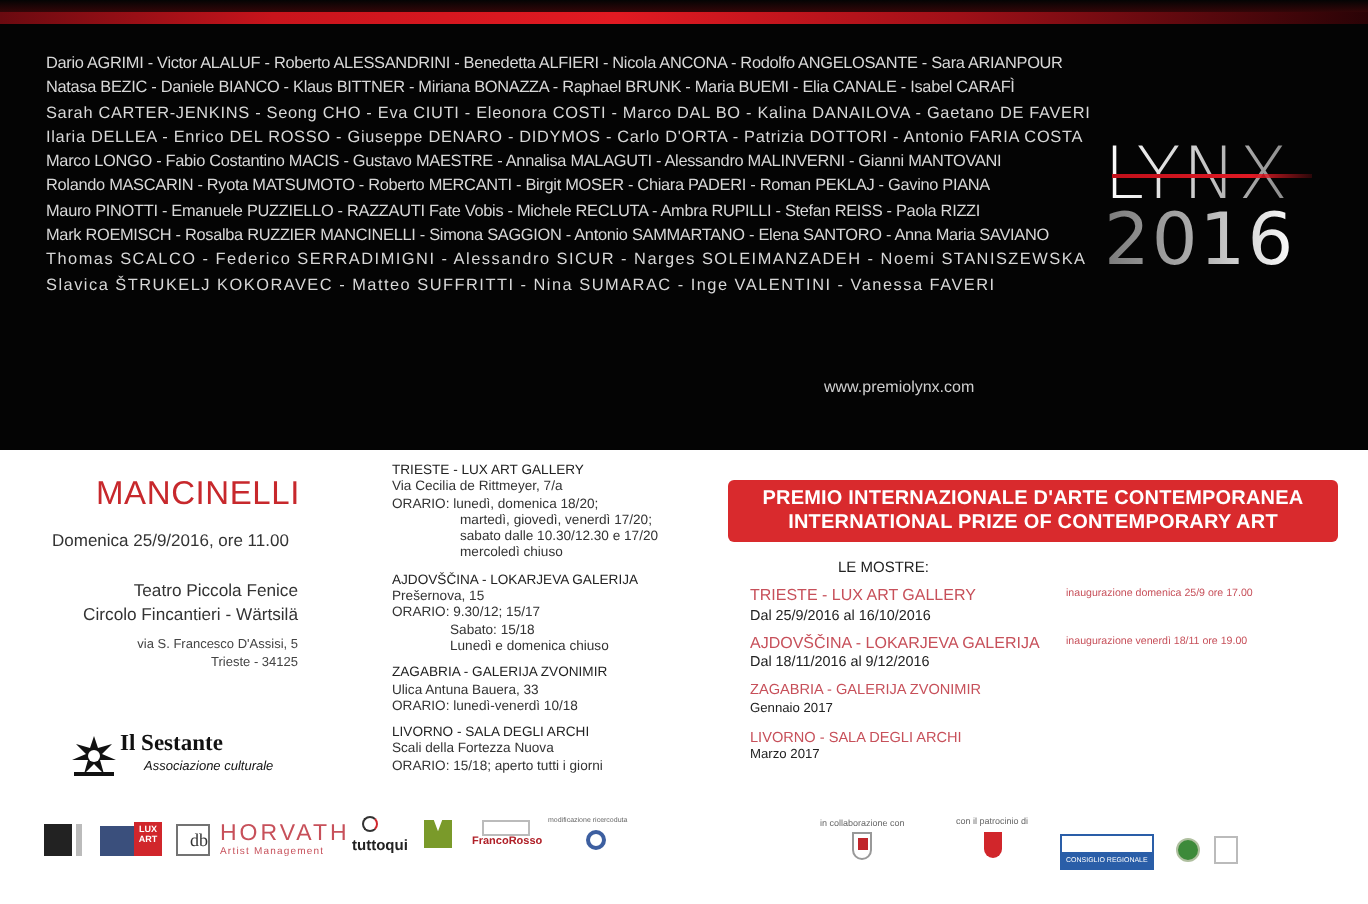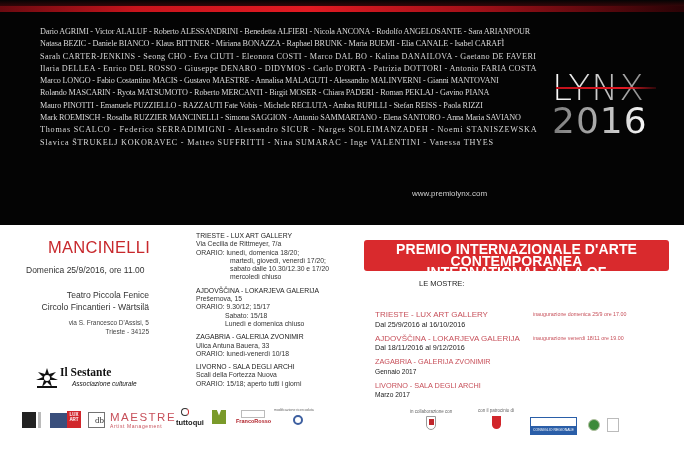--- a/index.html
+++ b/index.html
@@ -13,24 +13,23 @@
     }
     .top-bar {
       position: absolute; left: 0; top: 6px; width: 684px; height: 6px;
       background: linear-gradient(to right, #6a0a10 0%, #c8141c 20%, #e21a22 45%, #a01018 70%, #2a0306 100%);
     }
     .top-bar-fade {
       position: absolute; left: 0; top: 0; width: 684px; height: 6px;
       background: linear-gradient(to bottom, rgba(140,10,16,0.0) 0%, rgba(140,10,16,0.35) 100%);
     }
     .names {
-      position: absolute; left: 40px; top: 26px; width: 470px;
+      position: absolute; left: 23px; top: 26px; width: 470px;
       color: #d8d8d8; font-size: 8.2px; line-height: 12.3px;
       letter-spacing: -0.15px;
-      font-family: Liberation Serif, serif;
     }
     .names .line { white-space: nowrap; display: block; }
     .names .line.wide { letter-spacing: 0.35px; }
     .names .line.wider { letter-spacing: 0.75px; }
 
     .website {
       position: absolute; left: 412px; top: 189px;
       color: #cfcfcf; font-size: 8px;
     }
 
@@ -96,28 +95,28 @@
     .venue span { display: block; white-space: nowrap; }
     .venue .vname { color: #222; }
     .venue .indent { padding-left: 34px; }
     .venue .indent2 { padding-left: 29px; }
 
     
     .prize-banner {
       position: absolute; left: 364px; top: 240px; width: 305px; height: 31px;
       background: #d92a2d; border-radius: 3px;
       color: #ffffff; text-align: center; font-weight: bold;
-      font-size: 14px; line-height: 11.5px; padding-top: 4px; letter-spacing: 0.1px;
+      font-size: 10px; line-height: 11.5px; padding-top: 4px; letter-spacing: 0.1px;
     }
     .prize-banner span { display: block; }
 
     .mostre {
       position: absolute; left: 375px; top: 279px; width: 300px;
     }
-    .mostre-title { font-size: 7.5px; color: #222; margin-bottom: 22px; padding-left: 44px; }
+    .mostre-title { font-size: 7.5px; color: #222; margin-bottom: 5px; padding-left: 44px; }
     .mostra { position: relative; margin-bottom: 5px; }
     .mostra .m-name { display: block; color: #c7505a; font-size: 8px; line-height: 9.5px; white-space: nowrap; }
     .mostra .m-date { display: block; color: #222; font-size: 7.2px; line-height: 9px; }
     .mostra .m-inaug { position: absolute; left: 158px; top: 1px; color: #c7505a; font-size: 5.3px; white-space: nowrap; }
     .mostra.small .m-name { font-size: 7.3px; }
     .mostra.small .m-date { font-size: 6.6px; }
 
     
     .logos { position: absolute; left: 0; top: 408px; width: 684px; height: 44px; }
     .lg { position: absolute; }
@@ -133,21 +132,21 @@
   <div class="names">
     <span class="line">Dario AGRIMI - Victor ALALUF - Roberto ALESSANDRINI - Benedetta ALFIERI - Nicola ANCONA - Rodolfo ANGELOSANTE - Sara ARIANPOUR</span>
     <span class="line">Natasa BEZIC - Daniele BIANCO - Klaus BITTNER - Miriana BONAZZA - Raphael BRUNK - Maria BUEMI - Elia CANALE - Isabel CARAFÌ</span>
     <span class="line wide">Sarah CARTER-JENKINS - Seong CHO - Eva CIUTI - Eleonora COSTI - Marco DAL BO - Kalina DANAILOVA - Gaetano DE FAVERI</span>
     <span class="line wide">Ilaria DELLEA - Enrico DEL ROSSO - Giuseppe DENARO - DIDYMOS - Carlo D'ORTA - Patrizia DOTTORI - Antonio FARIA COSTA</span>
     <span class="line">Marco LONGO - Fabio Costantino MACIS - Gustavo MAESTRE - Annalisa MALAGUTI - Alessandro MALINVERNI - Gianni MANTOVANI</span>
     <span class="line">Rolando MASCARIN - Ryota MATSUMOTO - Roberto MERCANTI - Birgit MOSER - Chiara PADERI - Roman PEKLAJ - Gavino PIANA</span>
     <span class="line">Mauro PINOTTI - Emanuele PUZZIELLO - RAZZAUTI Fate Vobis - Michele RECLUTA - Ambra RUPILLI - Stefan REISS - Paola RIZZI</span>
     <span class="line">Mark ROEMISCH - Rosalba RUZZIER MANCINELLI - Simona SAGGION - Antonio SAMMARTANO - Elena SANTORO - Anna Maria SAVIANO</span>
     <span class="line wider">Thomas SCALCO - Federico SERRADIMIGNI - Alessandro SICUR - Narges SOLEIMANZADEH - Noemi STANISZEWSKA</span>
-    <span class="line wider">Slavica ŠTRUKELJ KOKORAVEC - Matteo SUFFRITTI - Nina SUMARAC - Inge VALENTINI - Vanessa THYES</span>
+    <span class="line wider">Slavica ŠTRUKELJ KOKORAVEC - Matteo SUFFRITTI - Nina SUMARAC - Inge VALENTINI - Vanessa FAVERI</span>
   </div>
 
   <div class="logo">
     <div class="logo-lynx">LYNX</div>
     <div class="logo-line"></div>
     <div class="logo-year">2016</div>
   </div>
 
   <a class="website">www.premiolynx.com</a>
 </div>
@@ -196,21 +195,21 @@
   </div>
   <div class="venue">
     <span class="vname">LIVORNO - SALA DEGLI ARCHI</span>
     <span>Scali della Fortezza Nuova</span>
     <span>ORARIO: 15/18; aperto tutti i giorni</span>
   </div>
 </div>
 
 <div class="prize-banner">
   <span>PREMIO INTERNAZIONALE D'ARTE CONTEMPORANEA</span>
-  <span>INTERNATIONAL SALA OF CONTEMPORARY ART</span>
+  <span>INTERNATIONAL PRIZE OF CONTEMPORARY ART</span>
 </div>
 
 <div class="mostre">
   <div class="mostre-title">LE MOSTRE:</div>
   <div class="mostra">
     <span class="m-name">TRIESTE - LUX ART GALLERY</span>
     <span class="m-date">Dal 25/9/2016 al 16/10/2016</span>
     <span class="m-inaug">inaugurazione domenica 25/9 ore 17.00</span>
   </div>
   <div class="mostra">
@@ -236,21 +235,21 @@
   <div class="lg" style="left:50px; top:5px; width:19px; height:15px; background:#3a4f7c;"></div>
 
   <div class="lg" style="left:67px; top:3px; width:14px; height:17px; background:#d1262b; color:#fff; font-size:4.5px; line-height:5px; text-align:center; font-weight:bold; padding-top:1px;">
     <div>LUX</div>
     <div>ART</div>
   </div>
 
   <div class="lg" style="left:88px; top:4px; width:17px; height:16px; border:1px solid #737373; font-size:9px; color:#333; text-align:right; line-height:14px; font-family:'Liberation Serif', serif;">db</div>
 
   <div class="lg" style="left:110px; top:3px;">
-    <div style="font-size:11.5px; color:#c7505a; letter-spacing:1.5px; line-height:12px;">MAESTRE</div>
+    <div style="font-size:11.5px; color:#c7505a; letter-spacing:1.5px; line-height:12px;">HORVATH</div>
     <div style="font-size:5px; color:#c7505a; letter-spacing:0.6px;">Artist Management</div>
   </div>
 
   <div class="lg" style="left:181px; top:0px; width:8px; height:8px; border:1.5px solid #333; border-radius:50%; border-right-color:#d1262b;"></div>
   <div class="lg" style="left:176px; top:10px; font-size:7.5px; font-weight:bold; color:#222;">tuttoqui</div>
 
   <div class="lg" style="left:212px; top:2px; width:14px; height:14px; background:#7a9a2a; clip-path:polygon(0 0,35% 0,50% 40%,65% 0,100% 0,100% 100%,0 100%);"></div>
 
   <div class="lg" style="left:241px; top:2px; width:24px; height:8px; border:1px solid #bbb;"></div>
   <div class="lg" style="left:236px; top:10px; font-size:5.5px; color:#b02028; font-weight:bold;">FrancoRosso</div>

